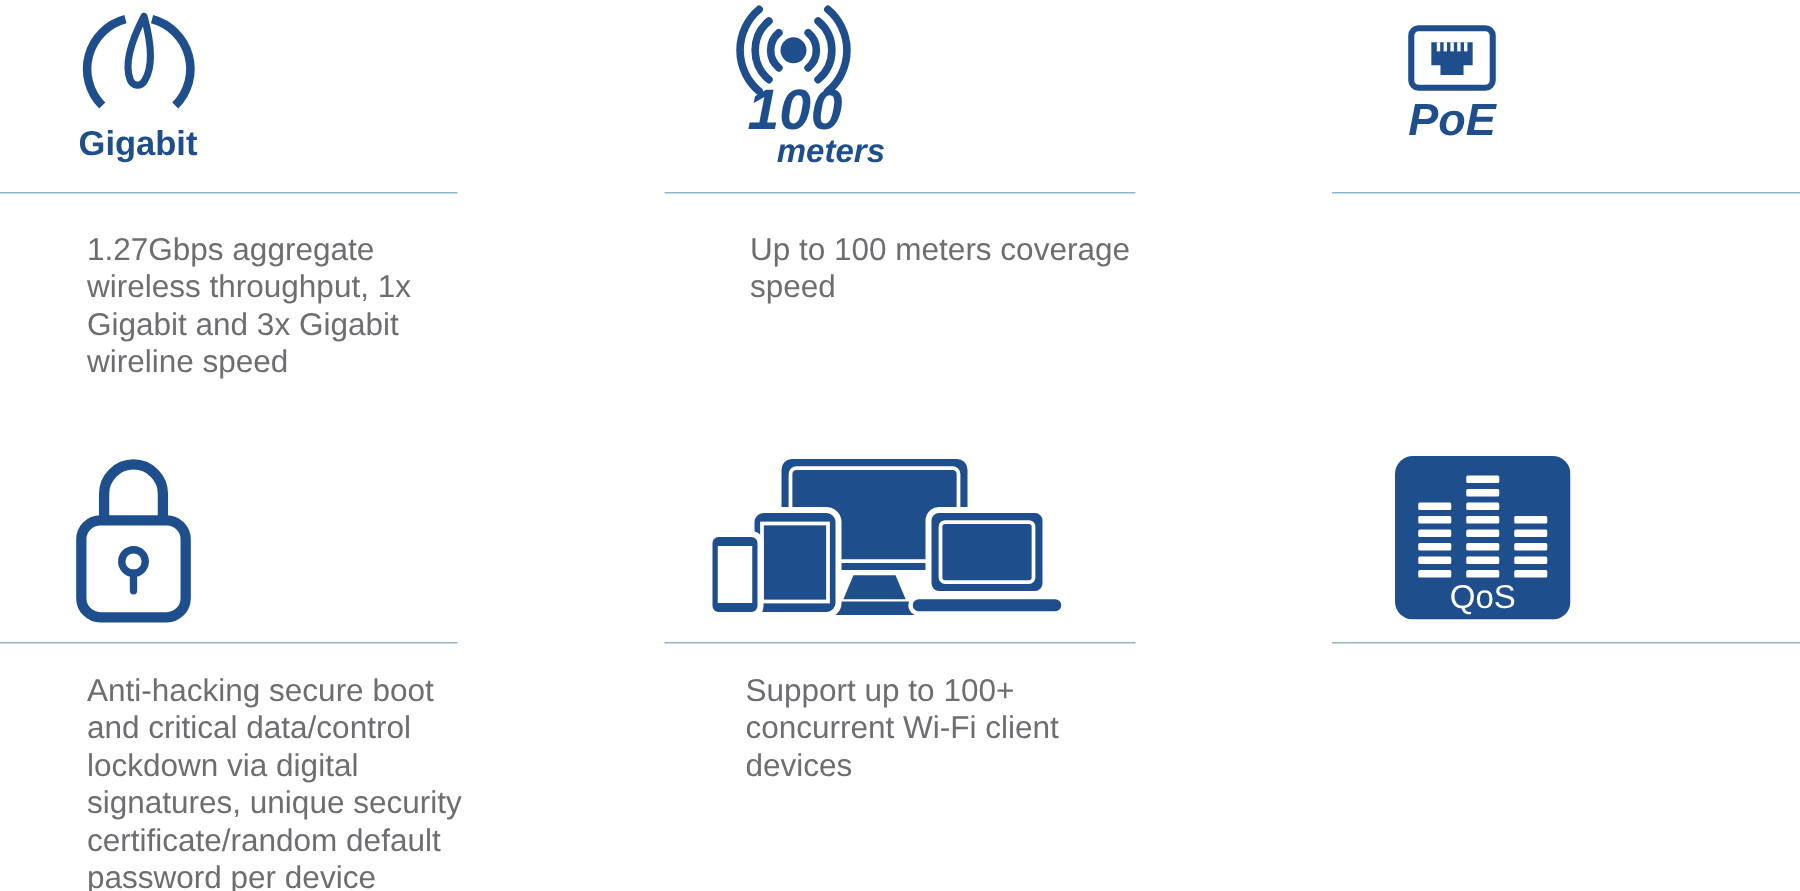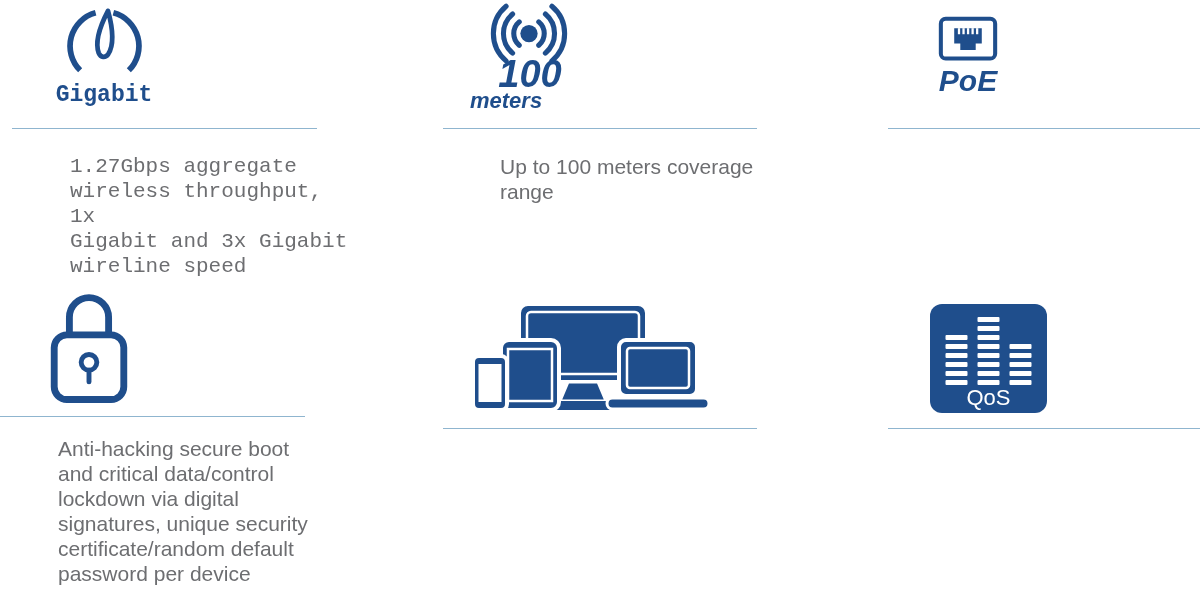--- a/index.html
+++ b/index.html
@@ -7,24 +7,24 @@
     --divider:#8FB5CF;
     --text:#6D6E71;
   }
   html,body{margin:0;padding:0;}
   body{
     width:1200px;height:594px;position:relative;overflow:hidden;
     background:#ffffff;
     font-family:"Liberation Sans","DejaVu Sans",sans-serif;
   }
   .feature{position:absolute;}
-  .f1{left:12px;top:0;width:305px;height:290px;font-family:Liberation Mono, monospace;}
+  .f1{left:0;top:0;width:305px;height:290px;}
   .f2{left:443px;top:0;width:314px;height:290px;}
   .f3{left:888px;top:0;width:312px;height:290px;}
-  .f4{left:0;top:278px;width:305px;height:304px;}
+  .f4{left:0;top:290px;width:305px;height:304px;}
   .f5{left:443px;top:290px;width:314px;height:304px;}
   .f6{left:888px;top:290px;width:312px;height:304px;text-align:right;}
 
   .feature > *{position:absolute;}
   .divider{left:0;right:0;height:0;border-top:1.5px solid var(--divider);}
   .row1 .divider{top:128px;}
   .row2 .divider{top:138px;}
 
   .desc{
     white-space:pre-line;
@@ -48,21 +48,21 @@
   .label-gigabit{
     left:12px;top:82px;width:160px;text-align:center;
     color:var(--navy);font-weight:bold;font-size:23px;
   }
   .f2 .icon{left:30px;top:2px;width:112px;}
   .label-100{
     left:27px;top:58px;width:120px;text-align:center;
     color:var(--navy);font-weight:bold;font-style:italic;font-size:38px;line-height:32px;
   }
   .label-meters{
-    left:27px;top:90px;width:120px;text-align:left;
+    left:27px;top:90px;width:120px;text-align:right;
     color:var(--navy);font-weight:bold;font-style:italic;font-size:22px;line-height:22px;
   }
   .f3 .icon{left:50px;top:16px;width:60px;}
   .label-poe{
     left:30px;top:64px;width:100px;text-align:center;
     color:var(--navy);font-weight:bold;font-style:italic;font-size:30px;
   }
   .f4 .icon{left:40px;top:2px;width:98px;}
   .f5 .icon{left:28px;top:12px;width:240px;}
   .f6 .icon{left:42px;top:14px;width:117px;}
@@ -91,21 +91,21 @@
 <div class="feature row1 f2">
   <svg class="icon" viewBox="0 0 110 62" xmlns="http://www.w3.org/2000/svg">
     <circle cx="55" cy="31" r="8.5" fill="currentColor"></circle>
     <path d="M45.4 42.5 A15 15 0 0 1 45.4 19.5 M38.9 50.2 A25 25 0 0 1 38.9 11.8 M32.5 57.8 A35 35 0 0 1 32.5 4.2" fill="none" stroke="currentColor" stroke-width="5" stroke-linecap="round"></path>
     <path d="M64.6 19.5 A15 15 0 0 1 64.6 42.5 M71.1 11.8 A25 25 0 0 1 71.1 50.2 M77.5 4.2 A35 35 0 0 1 77.5 57.8" fill="none" stroke="currentColor" stroke-width="5" stroke-linecap="round"></path>
   </svg>
   <div class="label-100">100</div>
   <div class="label-meters">meters</div>
   <div class="divider"></div>
   <div class="desc">Up to 100 meters coverage
-range</div>
+speed</div>
 </div>
 
 <div class="feature row1 f3">
   <svg class="icon" viewBox="0 0 74 56" xmlns="http://www.w3.org/2000/svg">
     <rect x="3.5" y="3.5" width="67" height="49" rx="6" fill="none" stroke="currentColor" stroke-width="5"></rect>
     <path d="M20 15 H54 V34 H46.5 V42 H27.5 V34 H20 Z" fill="currentColor"></path>
     <g fill="#ffffff">
       <rect x="24.5" y="15" width="2.8" height="7.5"></rect>
       <rect x="30.1" y="15" width="2.8" height="7.5"></rect>
       <rect x="35.7" y="15" width="2.8" height="7.5"></rect>
@@ -145,20 +145,23 @@
     <rect x="156" y="46" width="62" height="40" rx="3" fill="none" stroke="#ffffff" stroke-width="2.5"></rect>
     <rect x="136" y="96" width="102" height="11" rx="5.5" fill="currentColor" stroke="#ffffff" stroke-width="3"></rect>
 
     <rect x="30" y="38" width="58" height="70" rx="8" fill="currentColor" stroke="#ffffff" stroke-width="4"></rect>
     <rect x="37" y="47" width="44" height="52" fill="none" stroke="#ffffff" stroke-width="2.5"></rect>
 
     <rect x="2" y="54" width="34" height="54" rx="6" fill="currentColor" stroke="#ffffff" stroke-width="4"></rect>
     <rect x="7.5" y="62" width="23" height="38" fill="#ffffff"></rect>
   </svg>
   <div class="divider"></div>
+  <div class="desc">Support up to 100+
+concurrent Wi-Fi client
+devices</div>
 </div>
 
 <div class="feature row2 f6">
   <svg class="icon" viewBox="0 0 117 109" xmlns="http://www.w3.org/2000/svg">
     <rect x="0" y="0" width="117" height="109" rx="12" fill="currentColor"></rect>
     <g fill="#ffffff">
       <rect x="15.5" y="31" width="22" height="5" rx="1"></rect>
       <rect x="15.5" y="40" width="22" height="5" rx="1"></rect>
       <rect x="15.5" y="49" width="22" height="5" rx="1"></rect>
       <rect x="15.5" y="58" width="22" height="5" rx="1"></rect>

